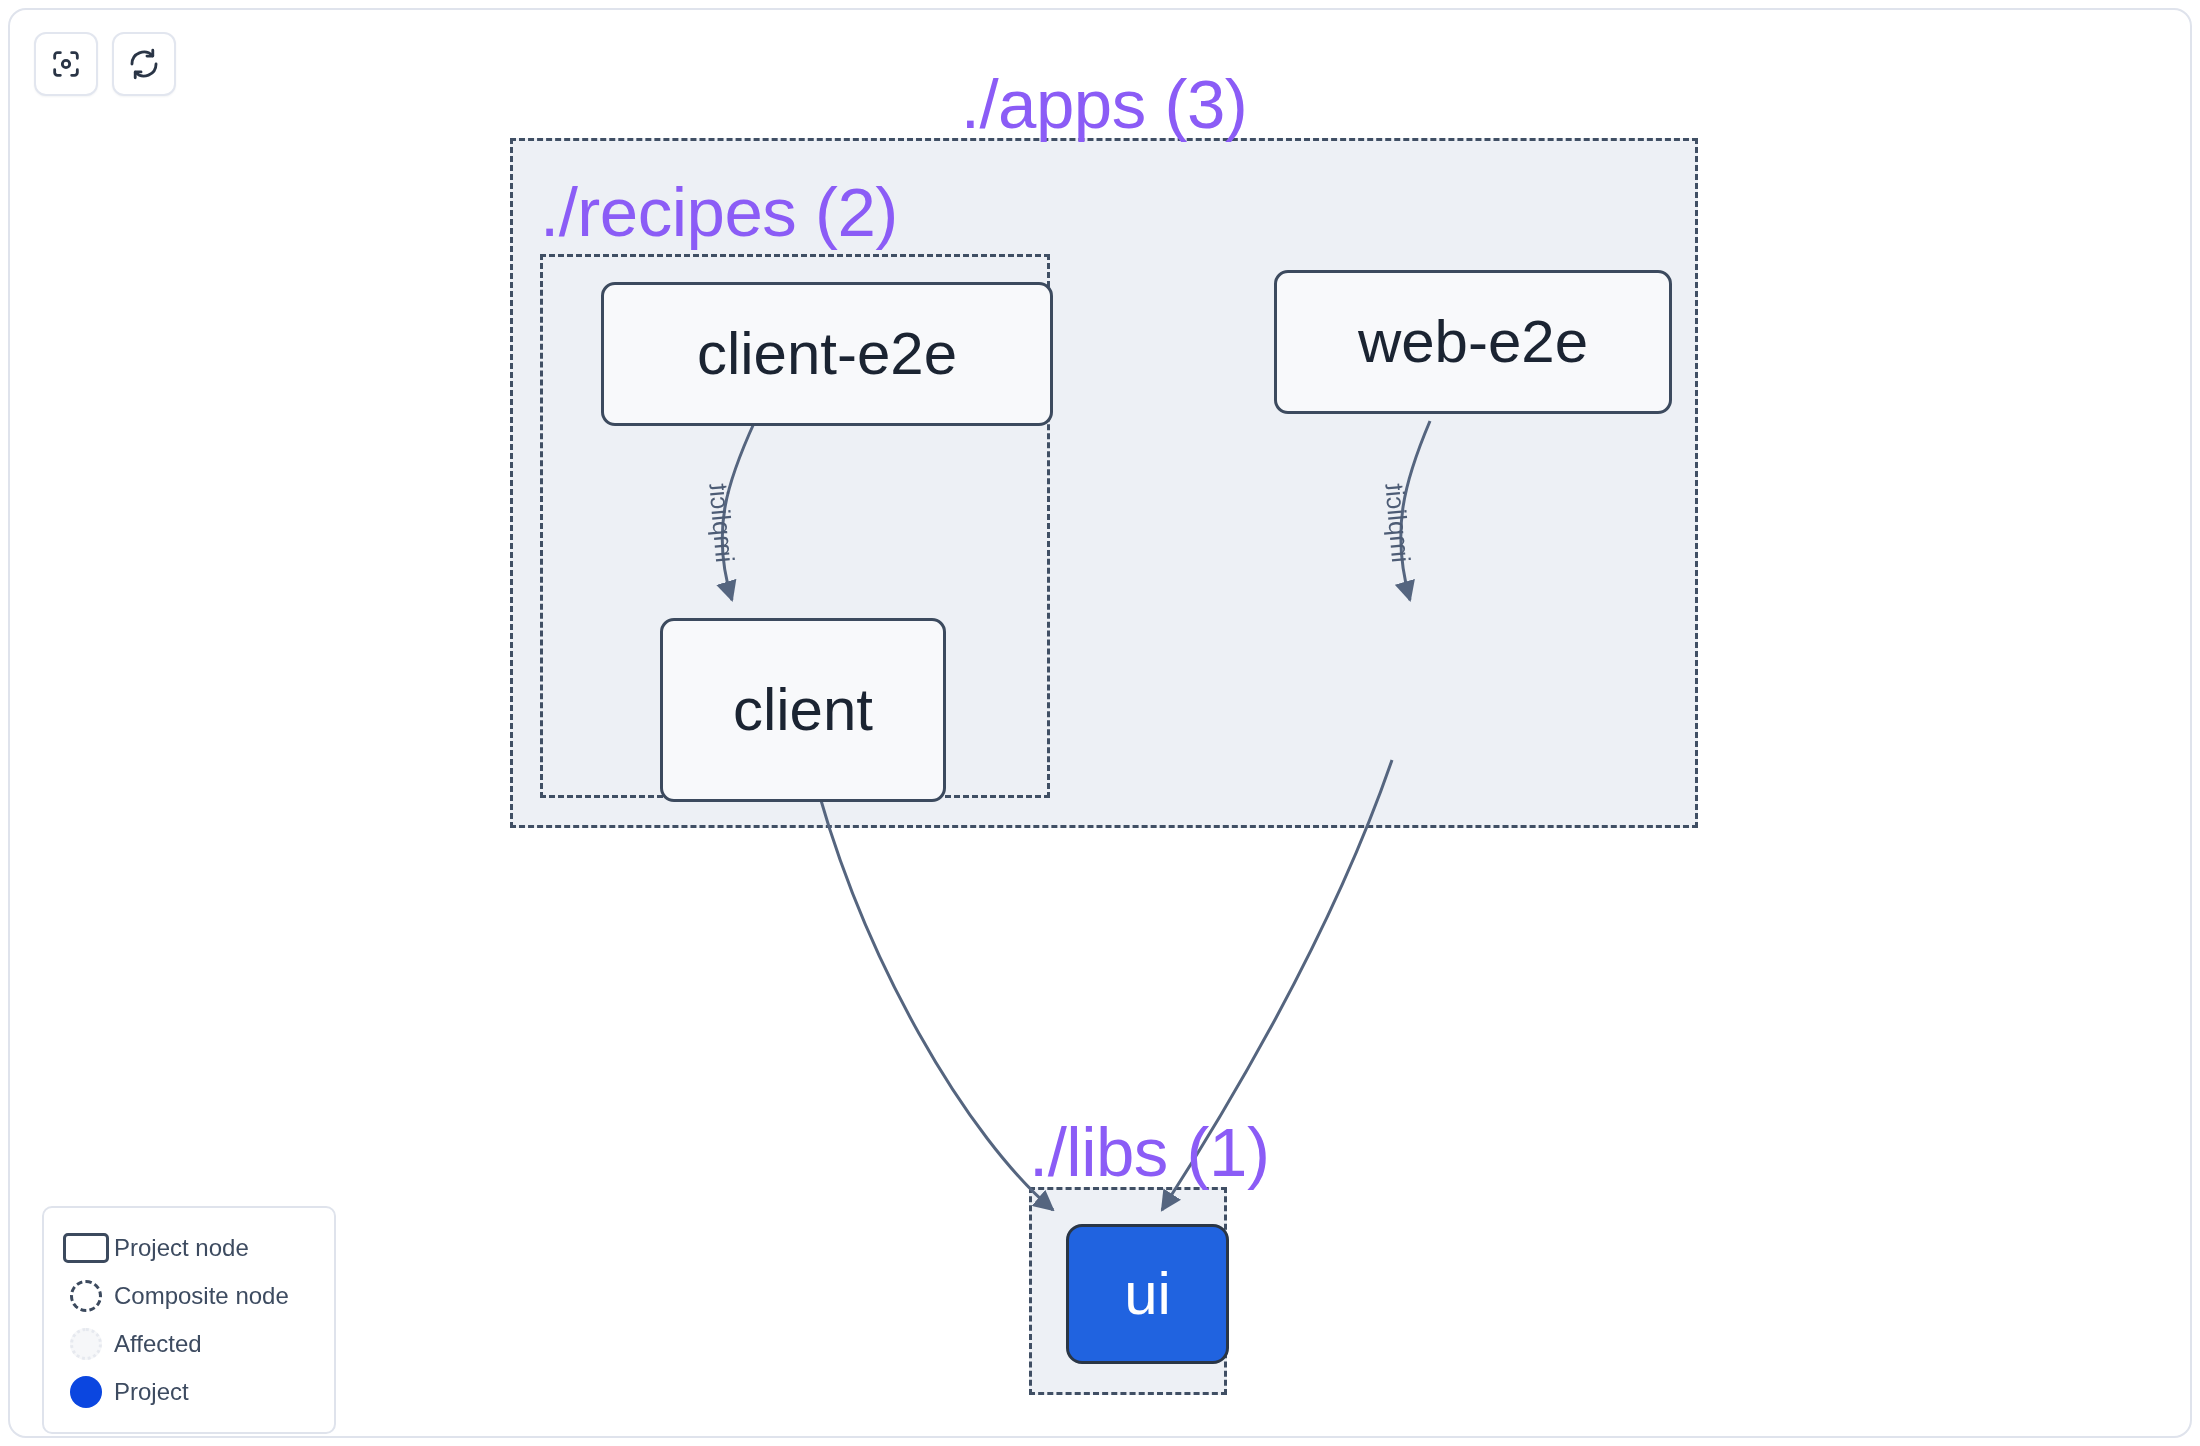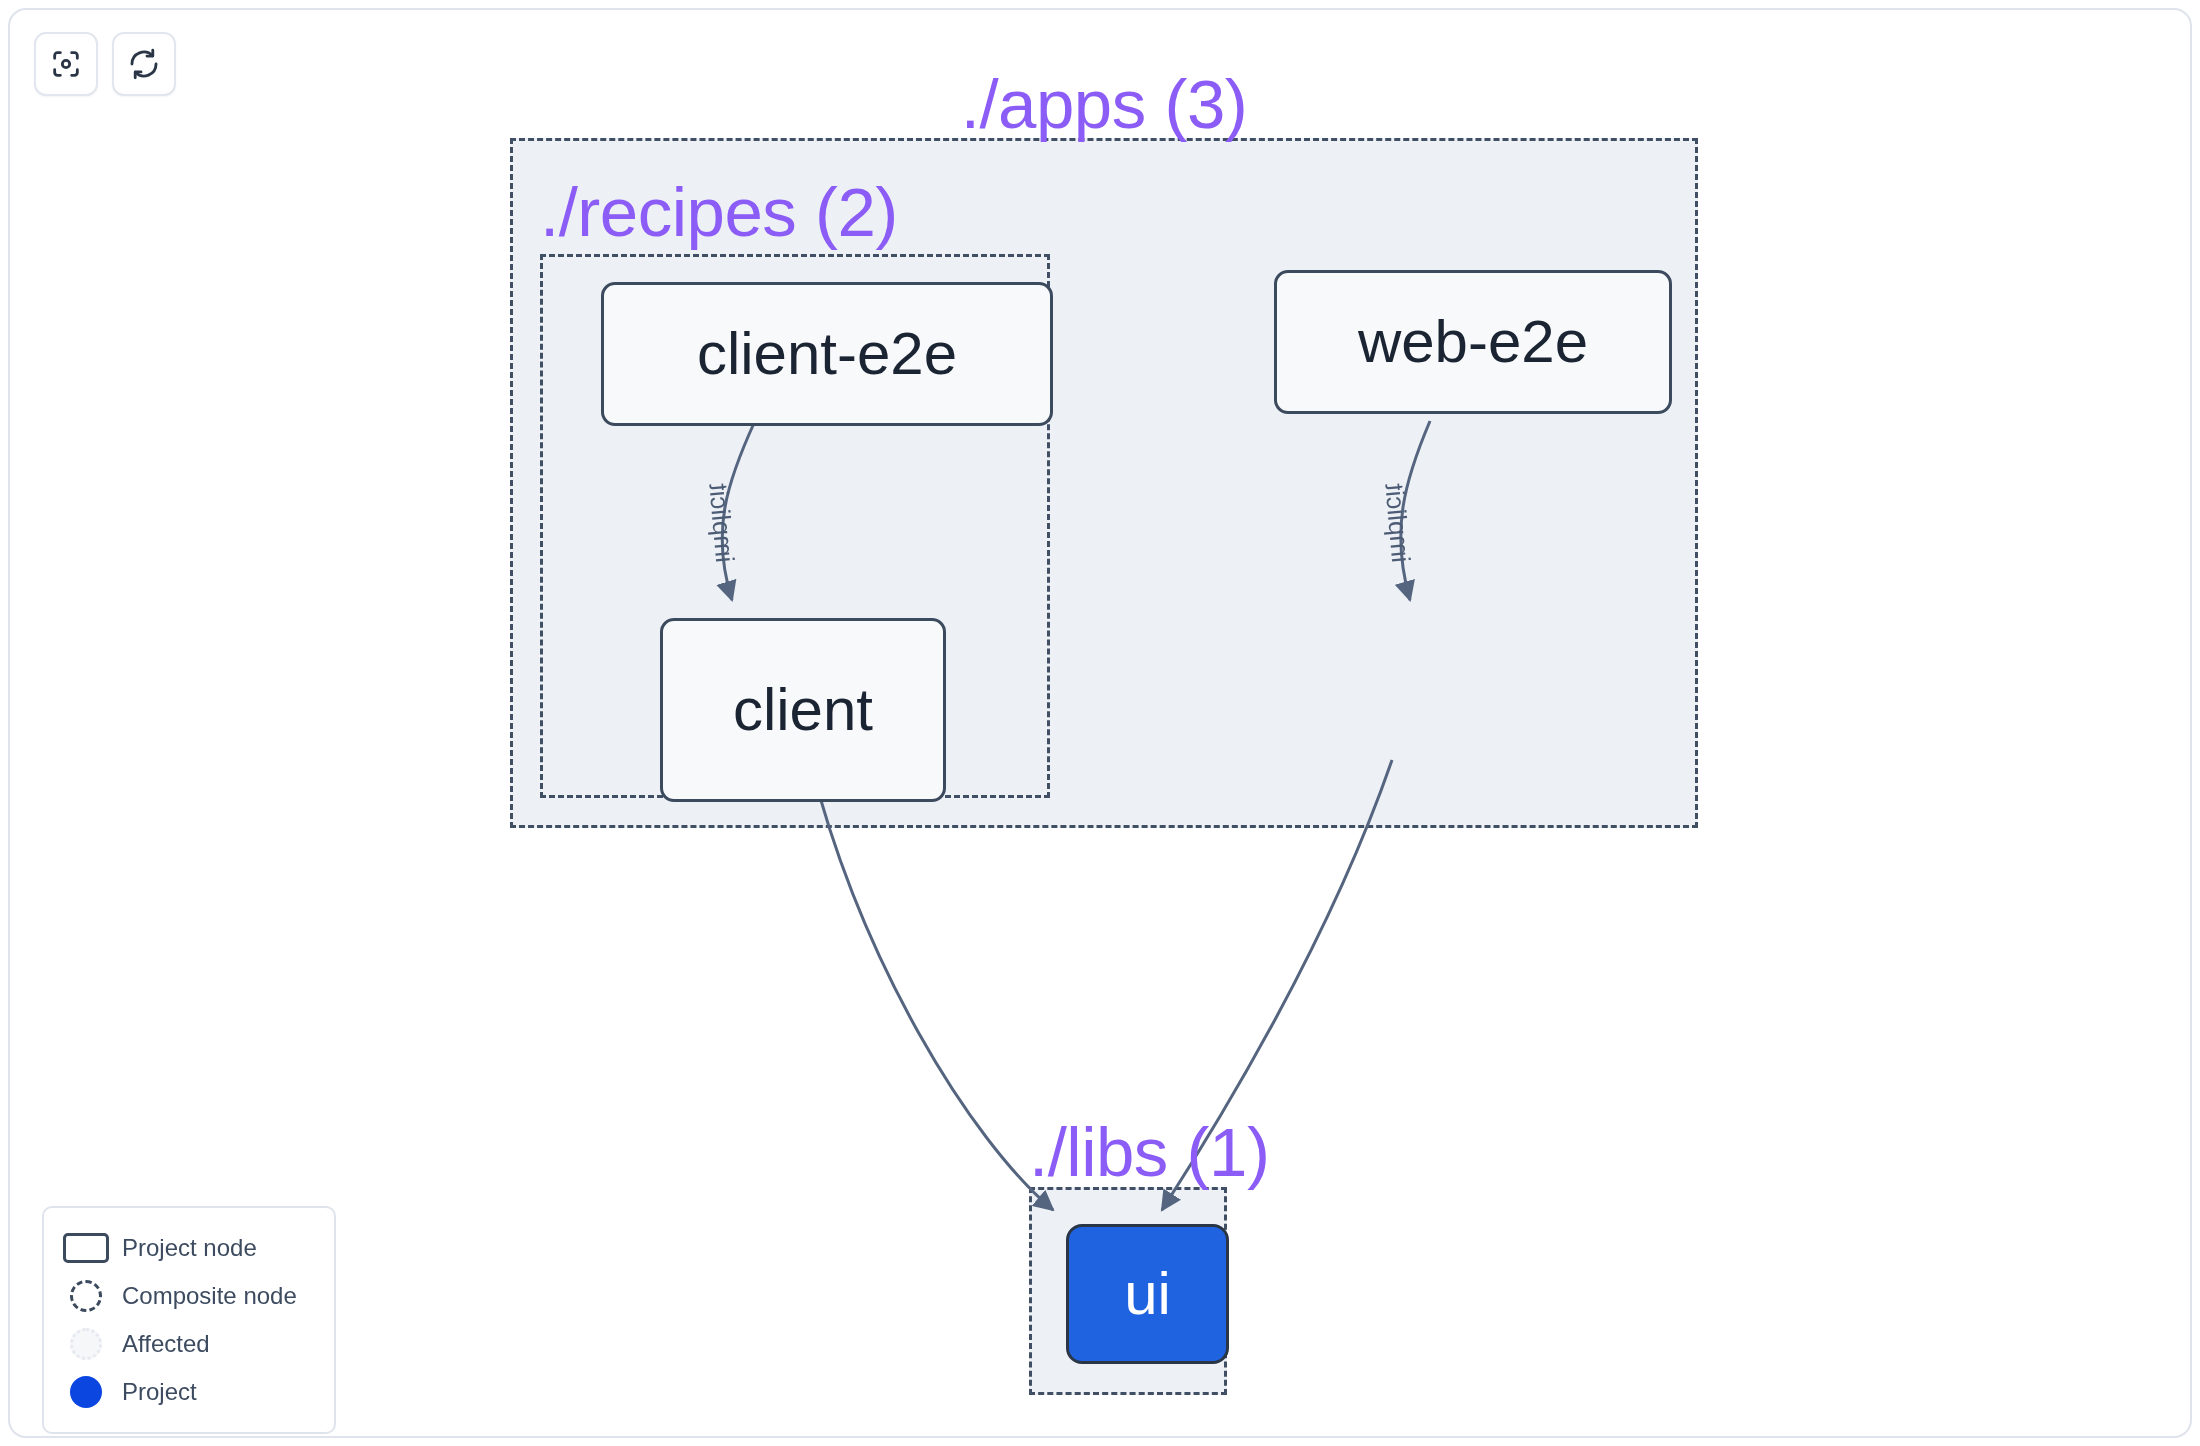--- a/index.html
+++ b/index.html
@@ -127,21 +127,21 @@
     background: #ffffff;
     border: 2px solid #dfe3ec;
     border-radius: 10px;
     padding: 16px 18px;
     z-index: 40;
   }
   .legend-row {
     display: flex;
     align-items: center;
     height: 48px;
-    gap: 12px;
+    gap: 4px;
   }
   .legend-glyph {
     width: 48px;
     display: flex;
     align-items: center;
     justify-content: center;
     flex: 0 0 48px;
   }
   .lg-project   { width: 46px; height: 30px; border: 3px solid #3c4a5e; border-radius: 5px; background:#fff; }
   .lg-composite { width: 32px; height: 32px; border: 3px dashed #3c4a5e; border-radius: 50%; background:#fff; }

